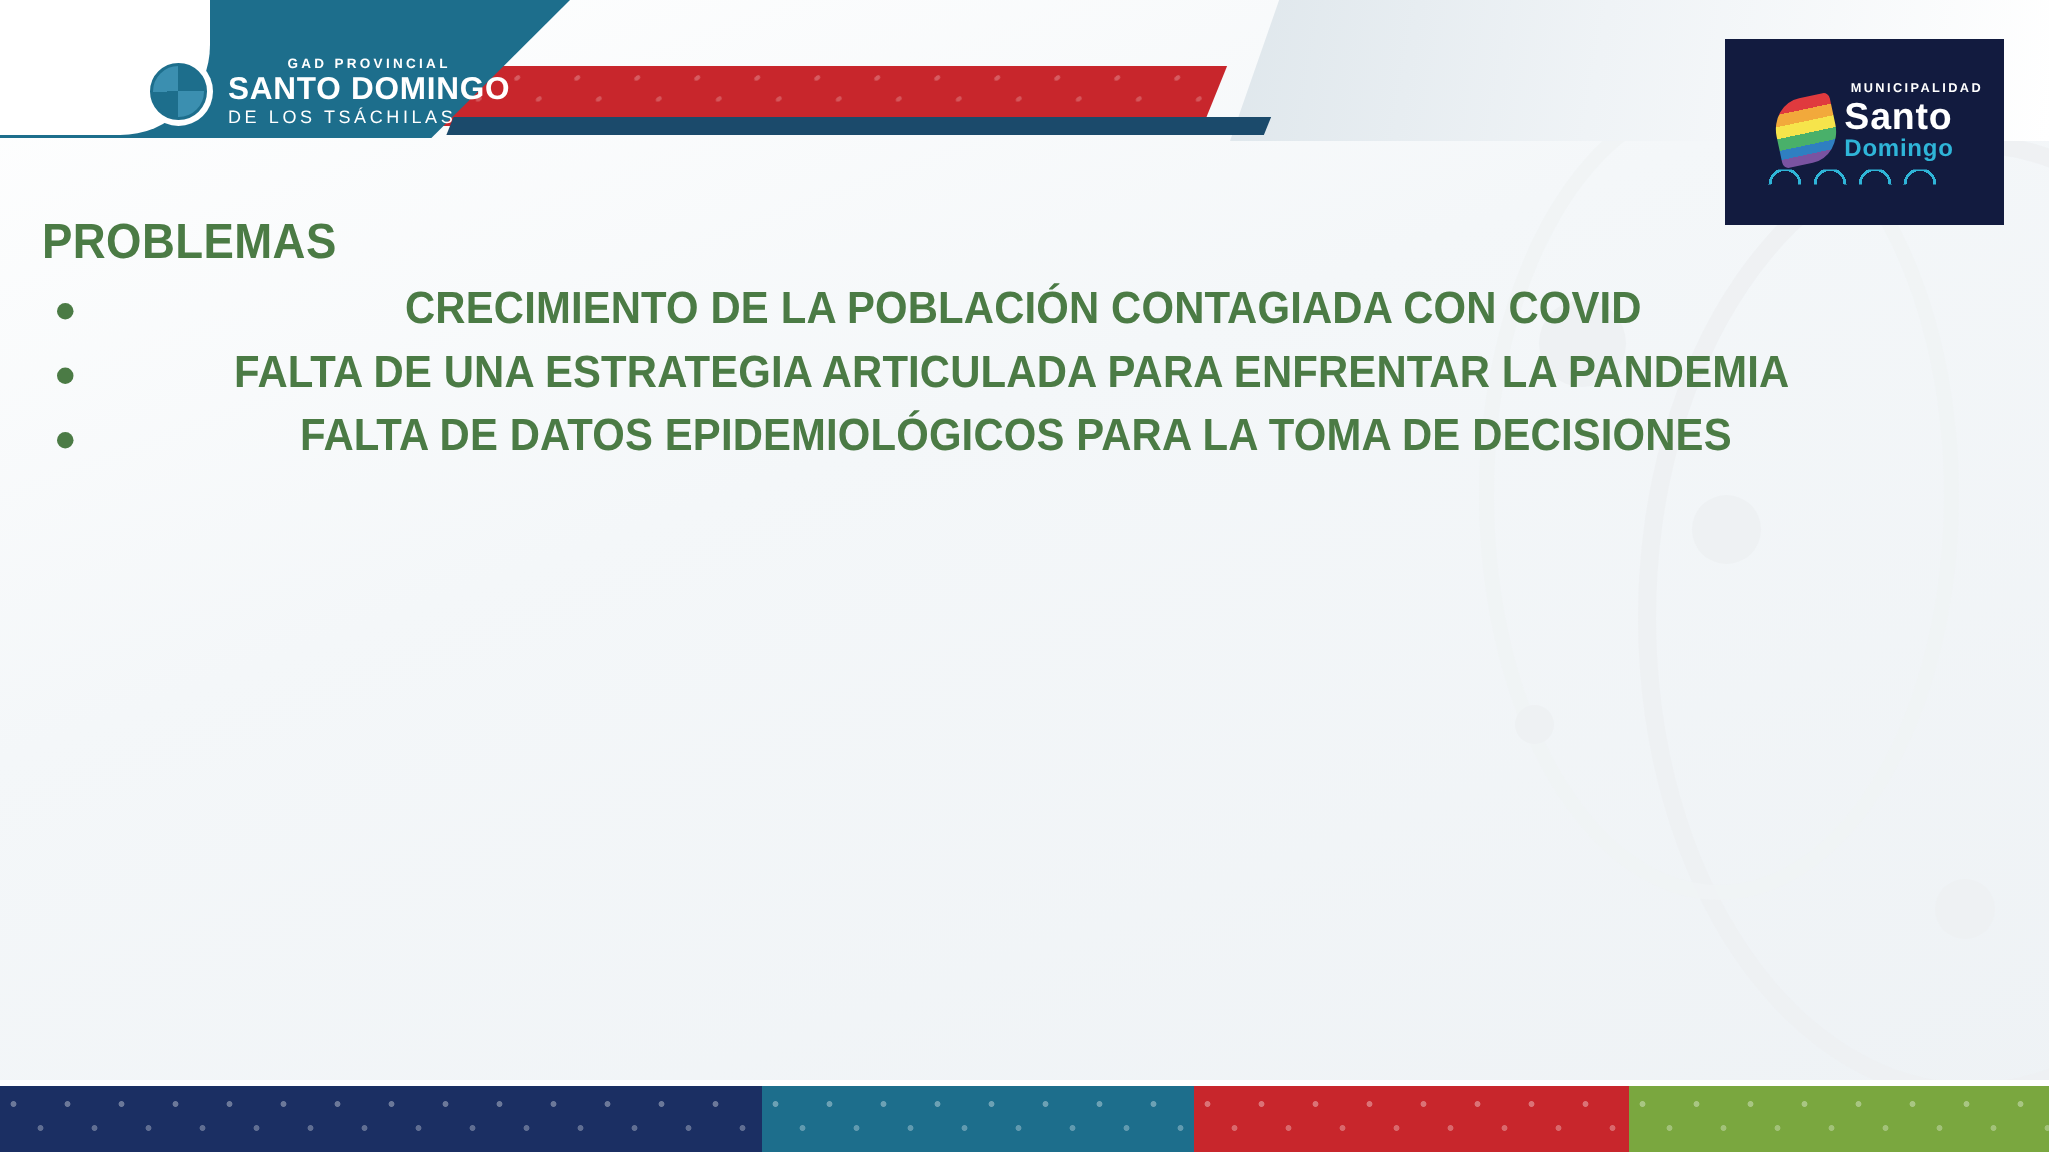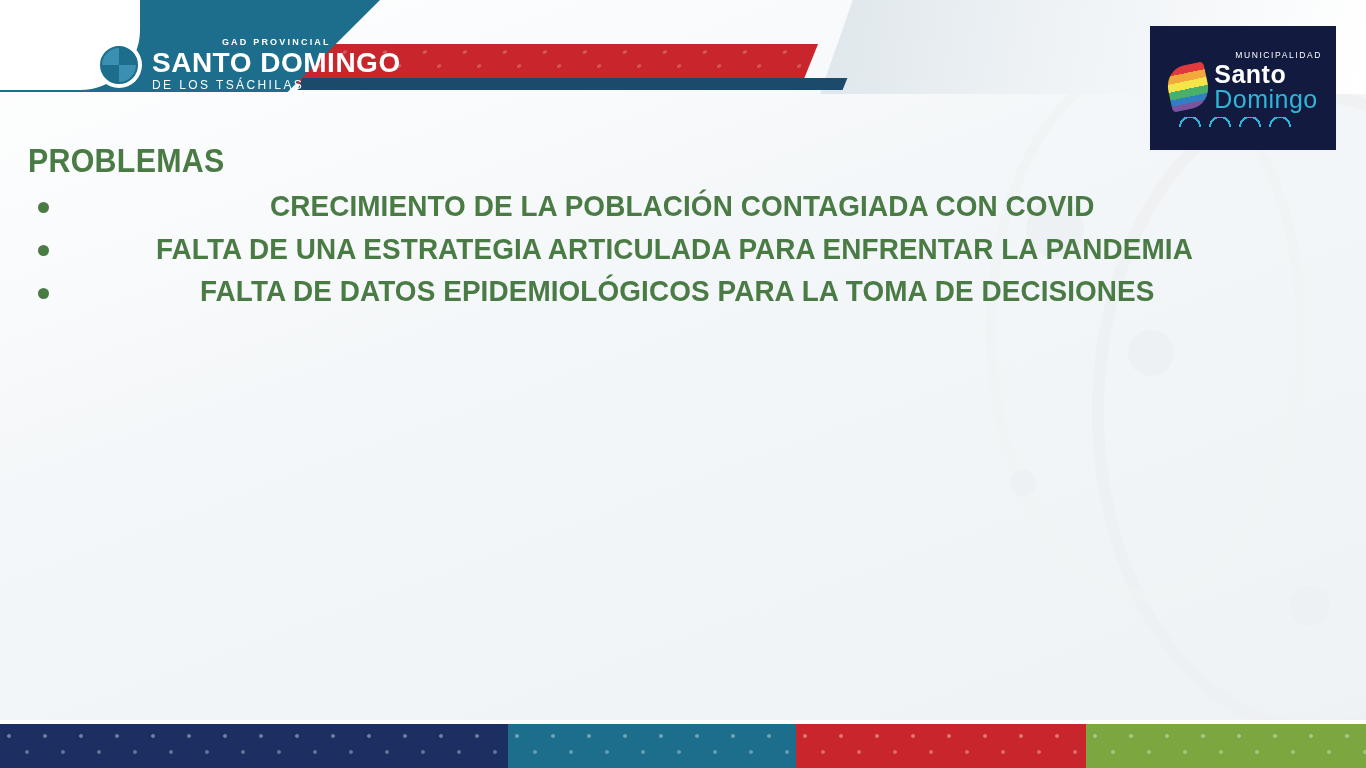--- a/index.html
+++ b/index.html
@@ -117,21 +117,21 @@
   }
   .gad-text { line-height: 1; }
   .gad-small {
     font-size: 9px;
     letter-spacing: 2.2px;
     font-weight: bold;
     text-align: center;
     margin-bottom: 2px;
   }
   .gad-big {
-    font-size: 28px;
+    font-size: 21px;
     font-weight: bold;
     letter-spacing: .5px;
   }
   .gad-sub {
     font-size: 12px;
     letter-spacing: 2.4px;
     margin-top: 2px;
   }
 
   
@@ -142,38 +142,38 @@
     background: #121b3f;
     display: flex;
     flex-direction: column;
     align-items: center;
     justify-content: center;
     color: #ffffff;
   }
   .muni-top {
     font-size: 8.5px;
     letter-spacing: 1.6px;
-    font-weight: normal;
+    font-weight: bold;
     margin-bottom: 2px;
     align-self: flex-end;
     margin-right: 14px;
   }
   .muni-row { display: flex; align-items: center; gap: 6px; }
   .muni-fan {
     width: 40px; height: 44px;
     background:
       linear-gradient(to bottom,
         #e03a3e 0 18%, #f2a93b 18% 36%, #f6e44b 36% 54%,
         #49b06a 54% 72%, #2f7fc1 72% 86%, #7a53a1 86% 100%);
     border-radius: 50% 10% 50% 10%;
     transform: rotate(-12deg);
   }
   .muni-words { line-height: 1.02; }
   .muni-santo { font-size: 25px; font-weight: bold; letter-spacing: .5px; }
-  .muni-domingo { font-size: 25px; font-weight: normal; color: #2fb5d8; letter-spacing: .5px;}
+  .muni-domingo { font-size: 16px; font-weight: bold; color: #2fb5d8; letter-spacing: .5px;}
   .muni-wave {
     margin-top: 4px;
     width: 130px; height: 10px;
     background:
       radial-gradient(circle at 12px 10px, transparent 9px, #2fb5d8 9px 11px, transparent 11px),
       radial-gradient(circle at 42px 10px, transparent 9px, #2fb5d8 9px 11px, transparent 11px),
       radial-gradient(circle at 72px 10px, transparent 9px, #2fb5d8 9px 11px, transparent 11px),
       radial-gradient(circle at 102px 10px, transparent 9px, #2fb5d8 9px 11px, transparent 11px);
   }
 

